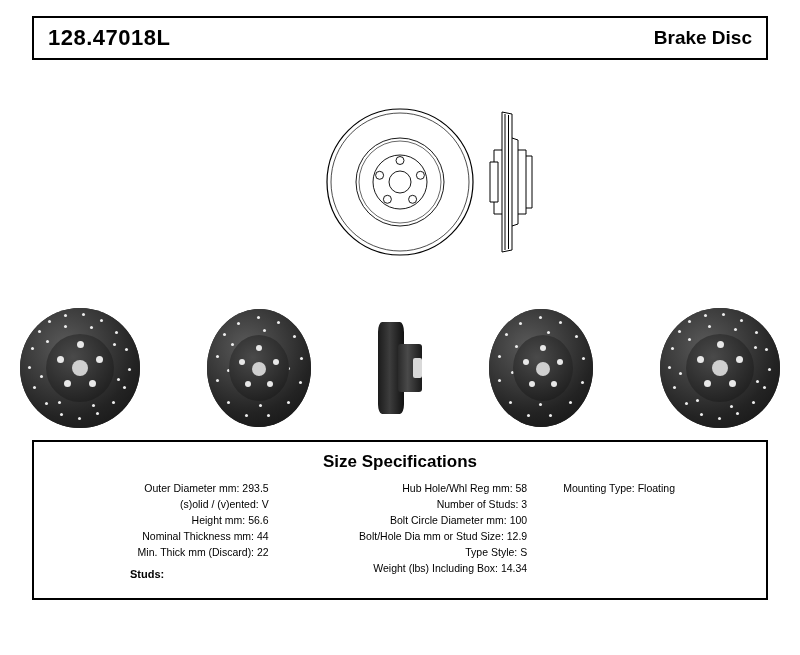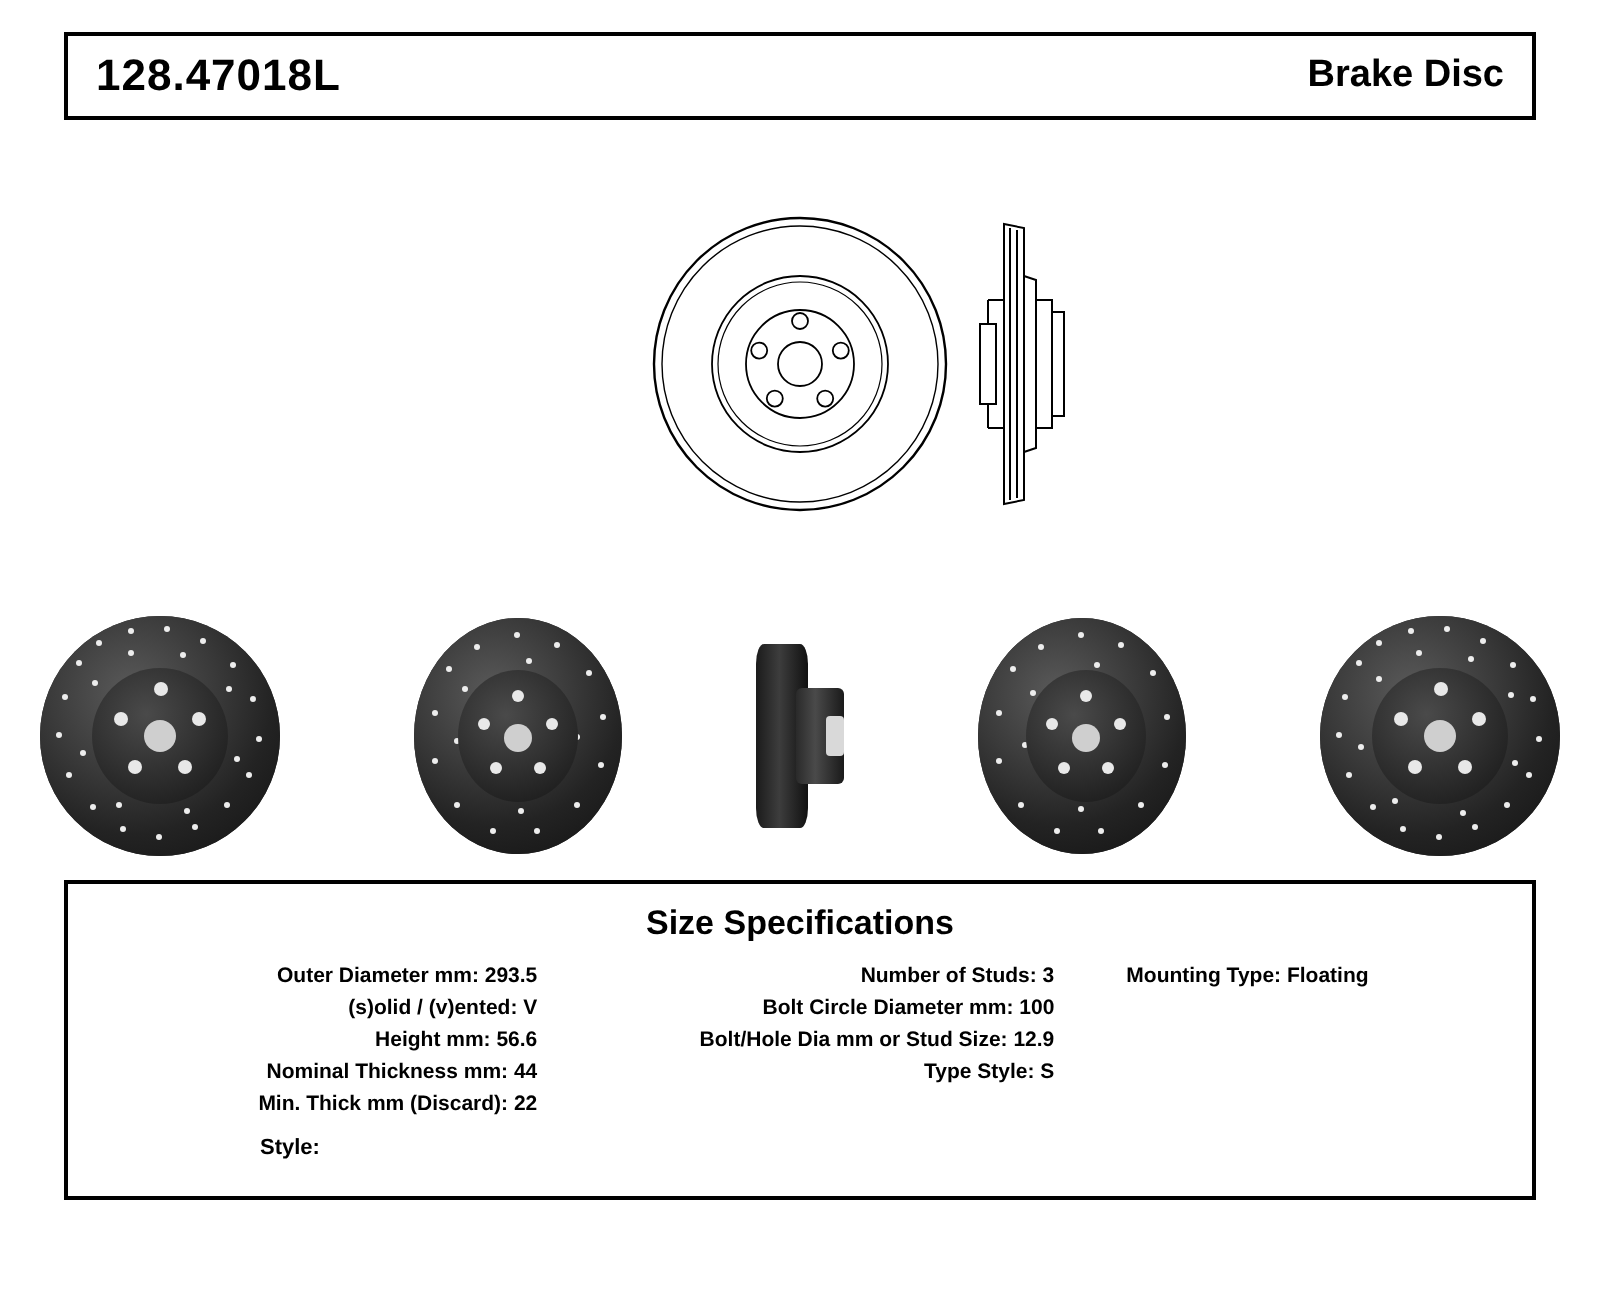--- a/index.html
+++ b/index.html
@@ -154,21 +154,20 @@
     text-align: center;
     font-size: 17px;
     font-weight: bold;
     margin-top: 10px;
     margin-bottom: 8px;
   }
   .spec-cols {
     display: flex;
     width: 100%;
     padding: 0 4px;
-    font-weight: bold;
   }
   .col {
     font-size: 10.5px;
   }
   .col-left  { width: 238px; text-align: right; padding-right: 6px; }
   .col-mid   { width: 260px; text-align: right; padding-right: 6px; }
   .col-right { width: 230px; text-align: left; padding-left: 30px; }
   .spec-line {
     line-height: 16px;
     white-space: nowrap;
@@ -392,27 +391,29 @@
 
       <div class="col col-left">
         <div class="spec-line">Outer Diameter mm: 293.5</div>
         <div class="spec-line">(s)olid / (v)ented: V</div>
         <div class="spec-line">Height mm: 56.6</div>
         <div class="spec-line">Nominal Thickness mm: 44</div>
         <div class="spec-line">Min. Thick mm (Discard): 22</div>
       </div>
 
       <div class="col col-mid">
+        <div class="spec-line">Hub Hole/Whl Reg mm: 58</div>
         <div class="spec-line">Number of Studs: 3</div>
         <div class="spec-line">Bolt Circle Diameter mm: 100</div>
         <div class="spec-line">Bolt/Hole Dia mm or Stud Size: 12.9</div>
         <div class="spec-line">Type Style: S</div>
+        <div class="spec-line">Weight (lbs) Including Box: 14.34</div>
       </div>
 
       <div class="col col-right">
         <div class="spec-line">Mounting Type: Floating</div>
       </div>
 
     </div>
-    <div class="note">Style:</div>
+    <div class="note">Studs:</div>
   </div>
 
 </div>
 
 </body></html>

